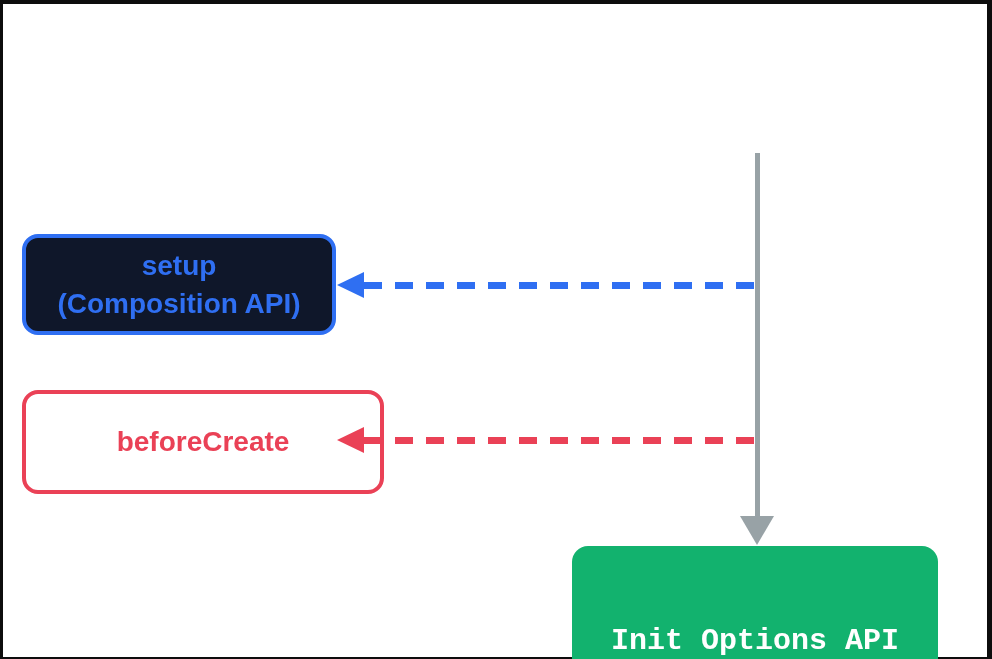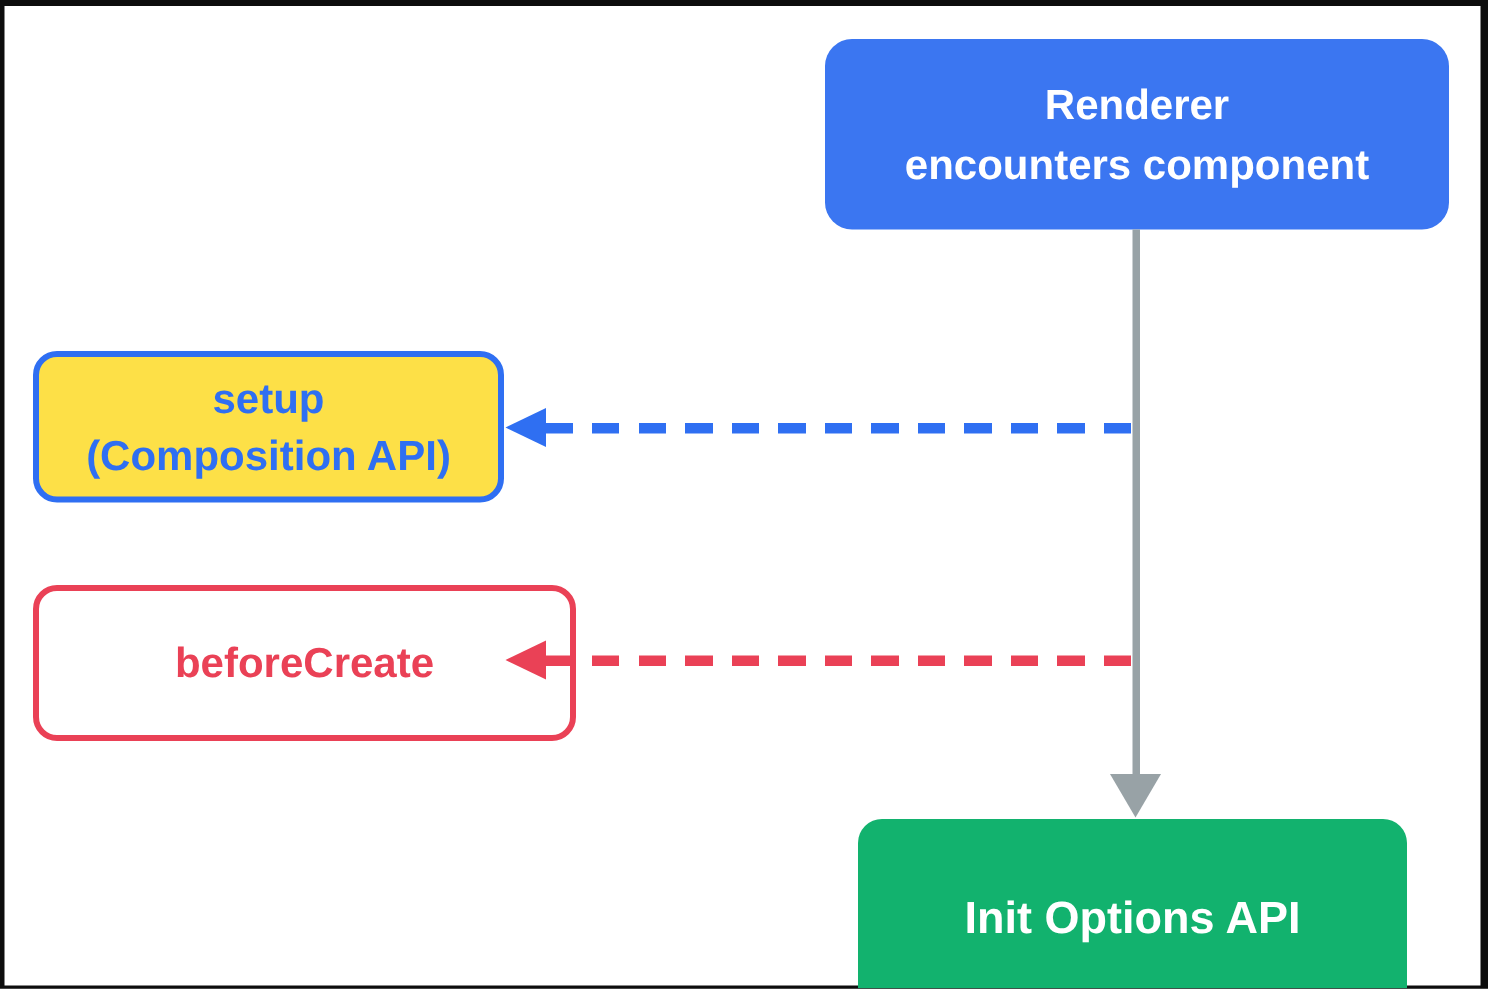--- a/index.html
+++ b/index.html
@@ -38,21 +38,21 @@
     width: 416px; height: 127px;
     background: var(--blue-fill);
     border-radius: 18px;
     color: #ffffff;
     font-size: 28px;
     line-height: 40px;
   }
   .node-outlined-blue {
     left: 22px; top: 234px;
     width: 314px; height: 101px;
-    background: #fde047;
+    background: #0f172a;
     border: 4px solid var(--blue);
     border-radius: 16px;
     color: var(--blue);
     font-size: 28px;
     line-height: 38px;
   }
   .node-outlined-red {
     left: 22px; top: 390px;
     width: 362px; height: 104px;
     background: #ffffff;
@@ -63,21 +63,22 @@
     line-height: 38px;
   }
   .node-filled-green {
     left: 572px; top: 546px;
     width: 366px; height: 113px;
     background: var(--green);
     border-radius: 16px 16px 0 0;
     color: #ffffff;
     font-size: 30px;
     align-items: flex-start;
-    padding-top: 50px;
+    padding-top: 78px;
+    font-family: Liberation Mono, monospace;
   }
   .vline {
     position: absolute;
     left: 755px; top: 153px;
     width: 5px; height: 364px;
     background: var(--gray);
   }
   .arrowhead-down {
     position: absolute;
     left: 740px; top: 516px;
@@ -120,22 +121,20 @@
     text-shadow: 0 0 2px rgba(110,110,110,0.35);
     z-index: 5;
   }
 </style>
 </head>
 <body>
 
 <div class="frame">
   <div class="canvas"></div>
 
-  <div class="node node-filled-blue">Renderer
-encounters component</div>
 
   <div class="vline"></div>
   <div class="arrowhead-down"></div>
 
   <div class="node node-outlined-blue">setup
 (Composition API)</div>
   <div class="arrowhead-left blue"></div>
   <div class="dash dash-blue"></div>
 
   <div class="node node-outlined-red">beforeCreate</div>

